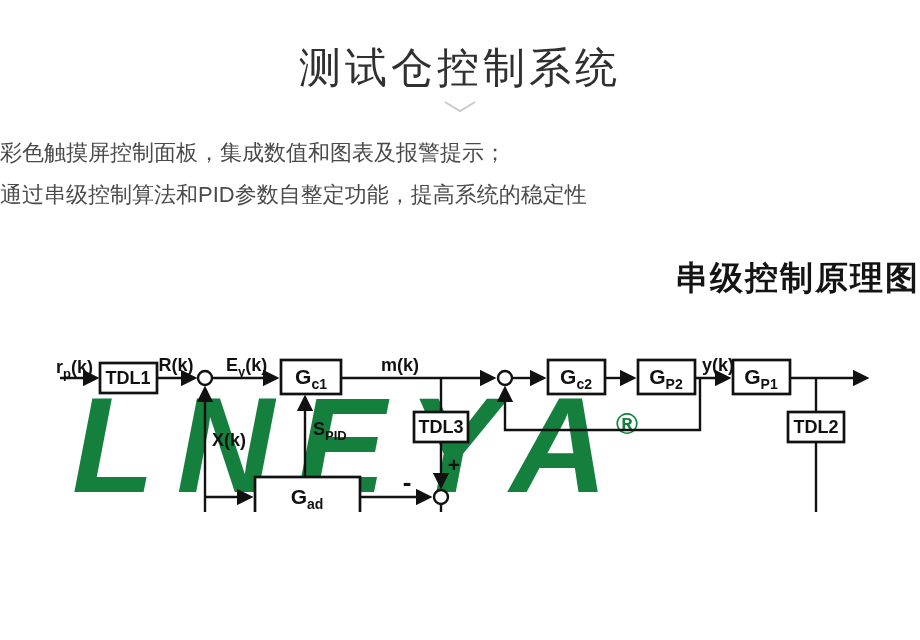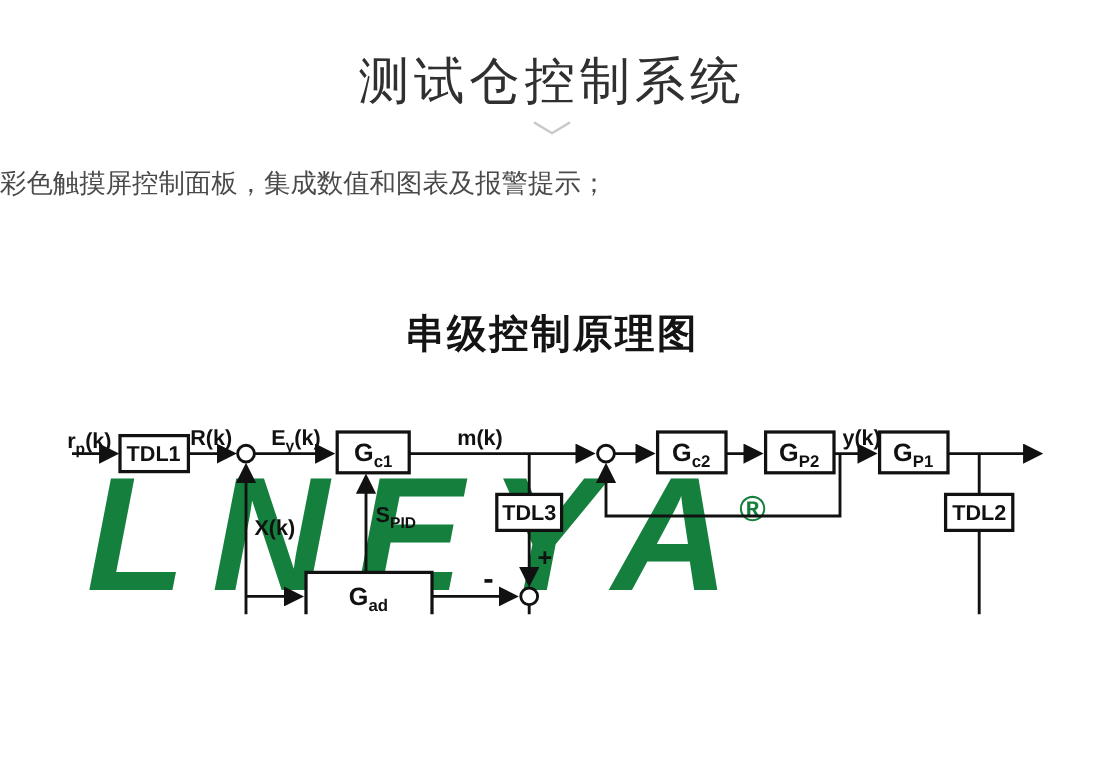--- a/index.html
+++ b/index.html
@@ -3,21 +3,21 @@
 <meta charset="utf-8">
 <style>
   html,body{margin:0;padding:0;background:#ffffff;}
   .page{position:relative;width:920px;height:512px;background:#ffffff;overflow:hidden;
         font-family:"Liberation Sans",sans-serif;}
   .title{position:absolute;top:40px;left:0;width:920px;text-align:center;
          font-size:42px;font-weight:500;color:#303030;letter-spacing:4px;}
   .chevron{position:absolute;top:100px;left:0;width:920px;text-align:center;}
   .subtitle{position:absolute;top:132px;left:0;width:920px;
             font-size:22px;color:#4a4a4a;line-height:42px;}
-  .heading{position:absolute;top:256px;left:0;width:920px;text-align:center;
+  .heading{position:absolute;top:256px;left:0;width:920px;text-align:right;
            font-size:33px;font-weight:700;color:#141414;letter-spacing:2px;}
   .diagram{position:absolute;top:330px;left:0;width:920px;height:310px;}
   .watermark{position:absolute;top:48px;left:72px;z-index:0;
              font-size:135px;line-height:1;font-weight:800;font-style:italic;
              color:#15803d;letter-spacing:22px;white-space:nowrap;user-select:none;}
   .watermark .reg{font-size:30px;letter-spacing:0;vertical-align:58px;margin-left:-14px;}
   .diagram svg{position:absolute;top:0;left:0;z-index:1;}
   svg text{font-family:"Liberation Sans",sans-serif;fill:#111;font-weight:700;font-size:18px;}
   svg .big{font-size:21px;}
   svg .sub{font-size:13px;}
@@ -36,20 +36,21 @@
   <div class="title">测试仓控制系统</div>
 
   <div class="chevron">
     <svg width="34" height="14" viewBox="0 0 34 14">
       <polyline points="2,2 17,11 32,2" fill="none" stroke="#c9c9c9" stroke-width="2"></polyline>
     </svg>
   </div>
 
   <div class="subtitle">
     <div>彩色触摸屏控制面板，集成数值和图表及报警提示；</div>
+    <div>通过串级控制算法和PID参数自整定功能，提高系统的稳定性</div>
   </div>
 
   <div class="heading">串级控制原理图</div>
 
   <div class="diagram">
 
     <div class="watermark"><span>LNEYA</span><span class="reg">®</span></div>
 
     <svg width="920" height="310" viewBox="0 0 920 310">
       <defs>

